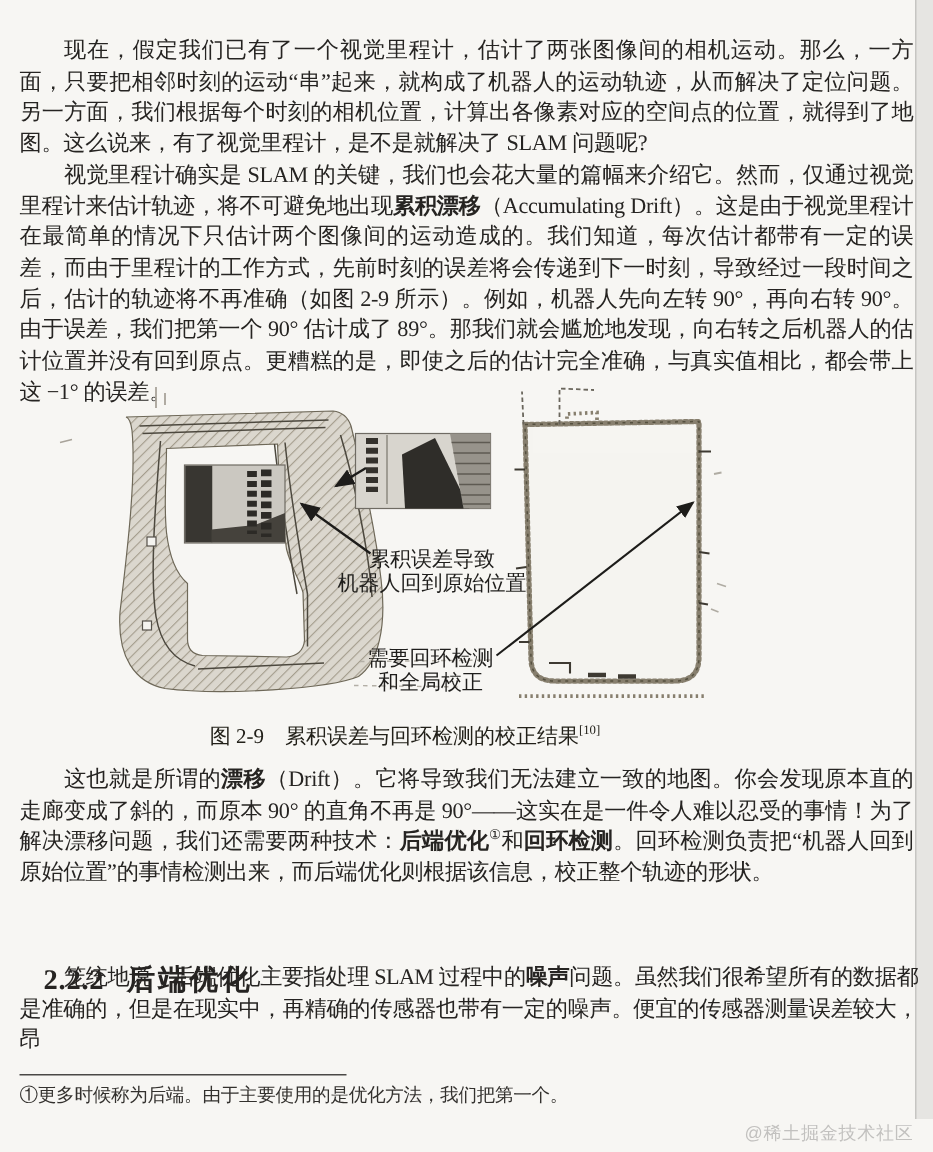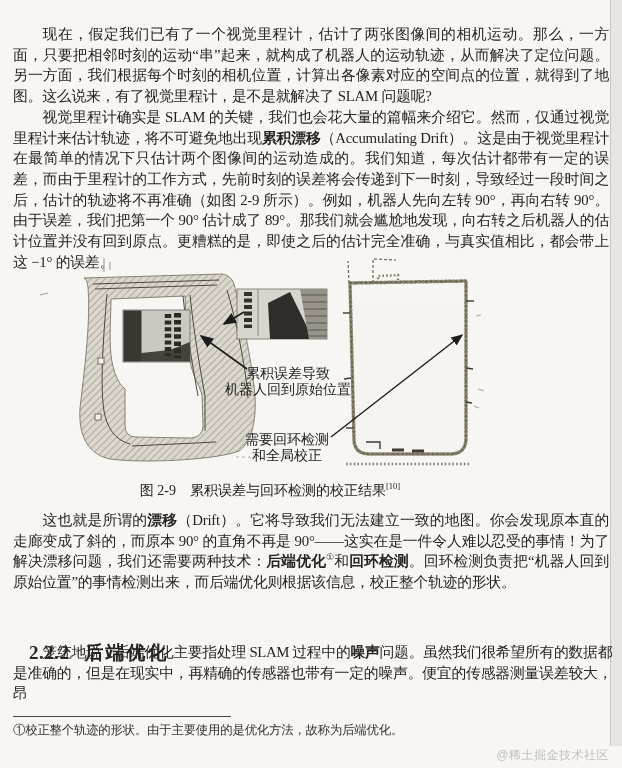--- a/index.html
+++ b/index.html
@@ -184,18 +184,18 @@
   <h2 class="heading">
     <span>2.2.2</span><span class="ht">后端优化</span>
   </h2>
 
   <div class="body-text" id="block-backend">
     <p><span>笼统地说，后端优化主要指处理 SLAM 过程中的</span><b>噪声</b><span>问题。虽然我们很希望所有的数据都是准确的，但是在现实中，再精确的传感器也带有一定的噪声。便宜的传感器测量误差较大，昂</span></p>
   </div>
 
   <div class="footnote-rule"></div>
   <div class="footnote">
-    <span>①</span><span>校正整个轨迹的形状。由于主要使用的是优化方法，故称为后端优化。</span>
+    <span>①</span><span>更多时候称为后端。由于主要使用的是优化方法，我们把第一个。</span>
   </div>
 
   <div class="watermark">@稀土掘金技术社区</div>
 
 </div>
 
 </body></html>

